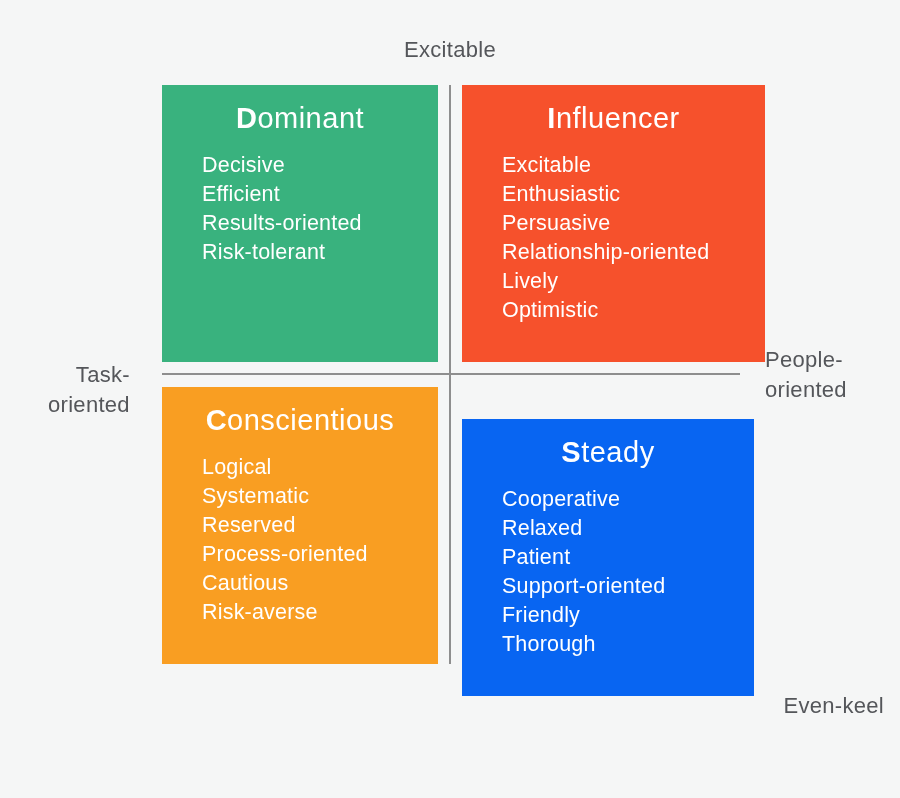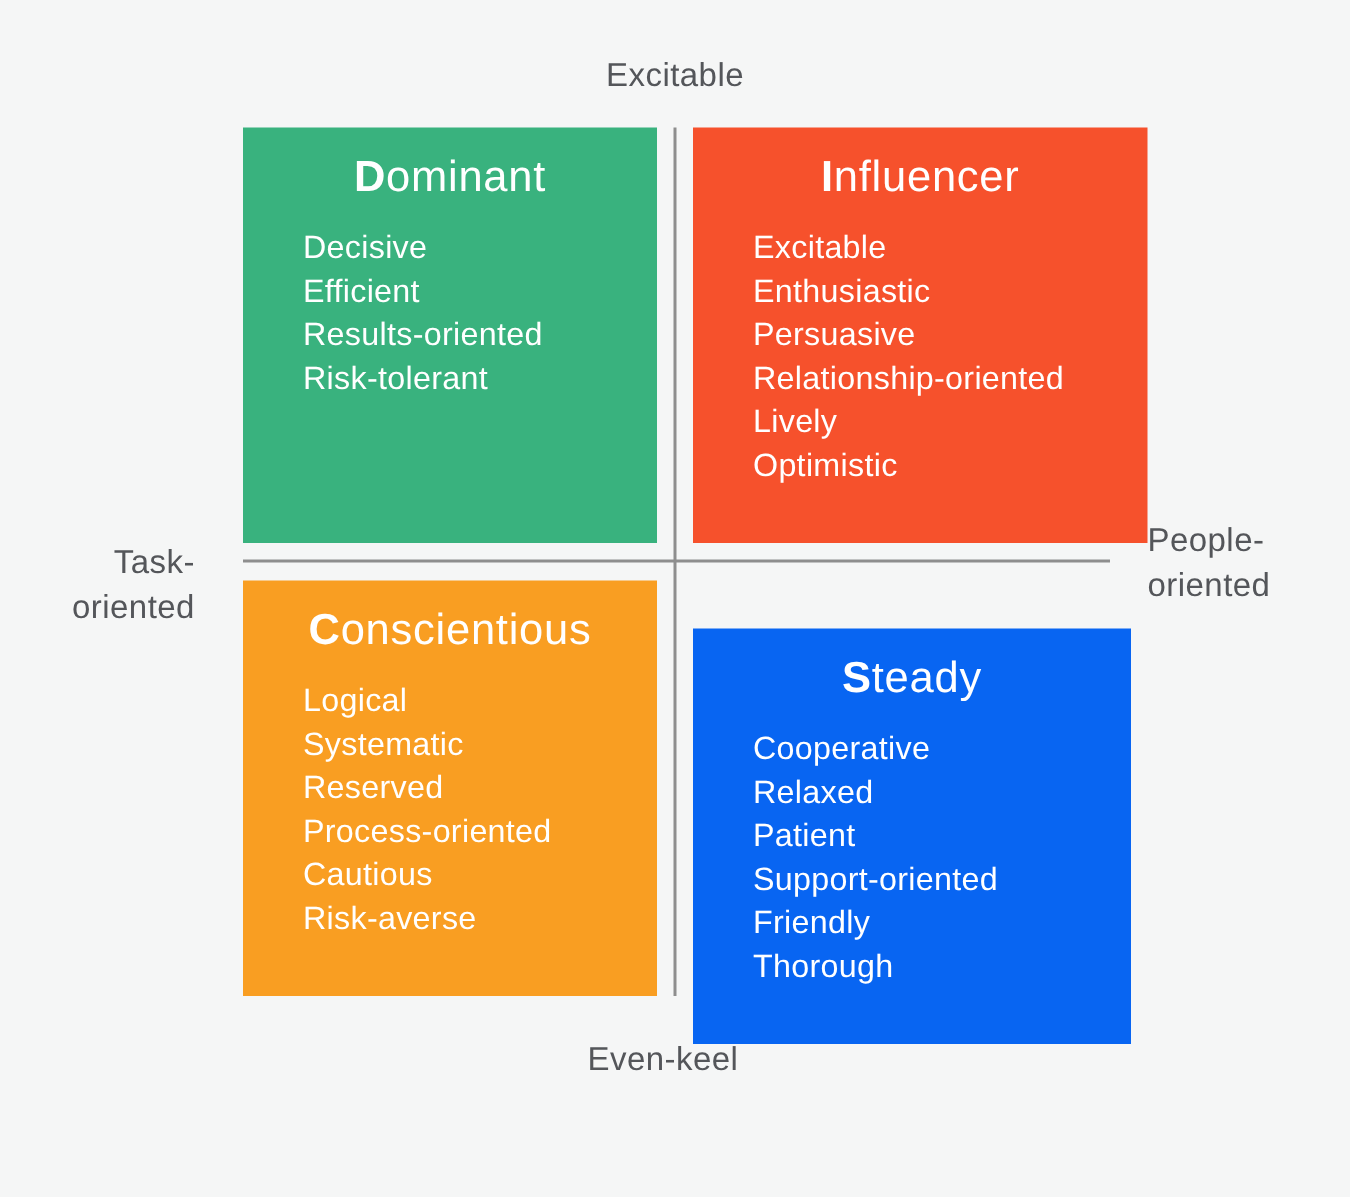--- a/index.html
+++ b/index.html
@@ -13,21 +13,21 @@
   }
 
   
   .axis-label {
     position: absolute;
     color: #54565A;
     font-size: 22px;
     letter-spacing: 0.3px;
   }
   .axis-top    { left: 0; top: 37px;  width: 900px; text-align: center; }
-  .axis-bottom { left: 0; top: 693px; width: 884px; text-align: center; }
+  .axis-bottom { left: 0; top: 693px; width: 884px; text-align: right; }
   .axis-left   { left: 48px;  top: 360px; line-height: 30px; text-align: right; }
   .axis-right  { left: 765px; top: 345px; line-height: 30px; text-align: left; }
 
   
   .vline {
     position: absolute;
     left: 449px; top: 85px;
     width: 2px; height: 579px;
     background: #8E8E8E;
   }

